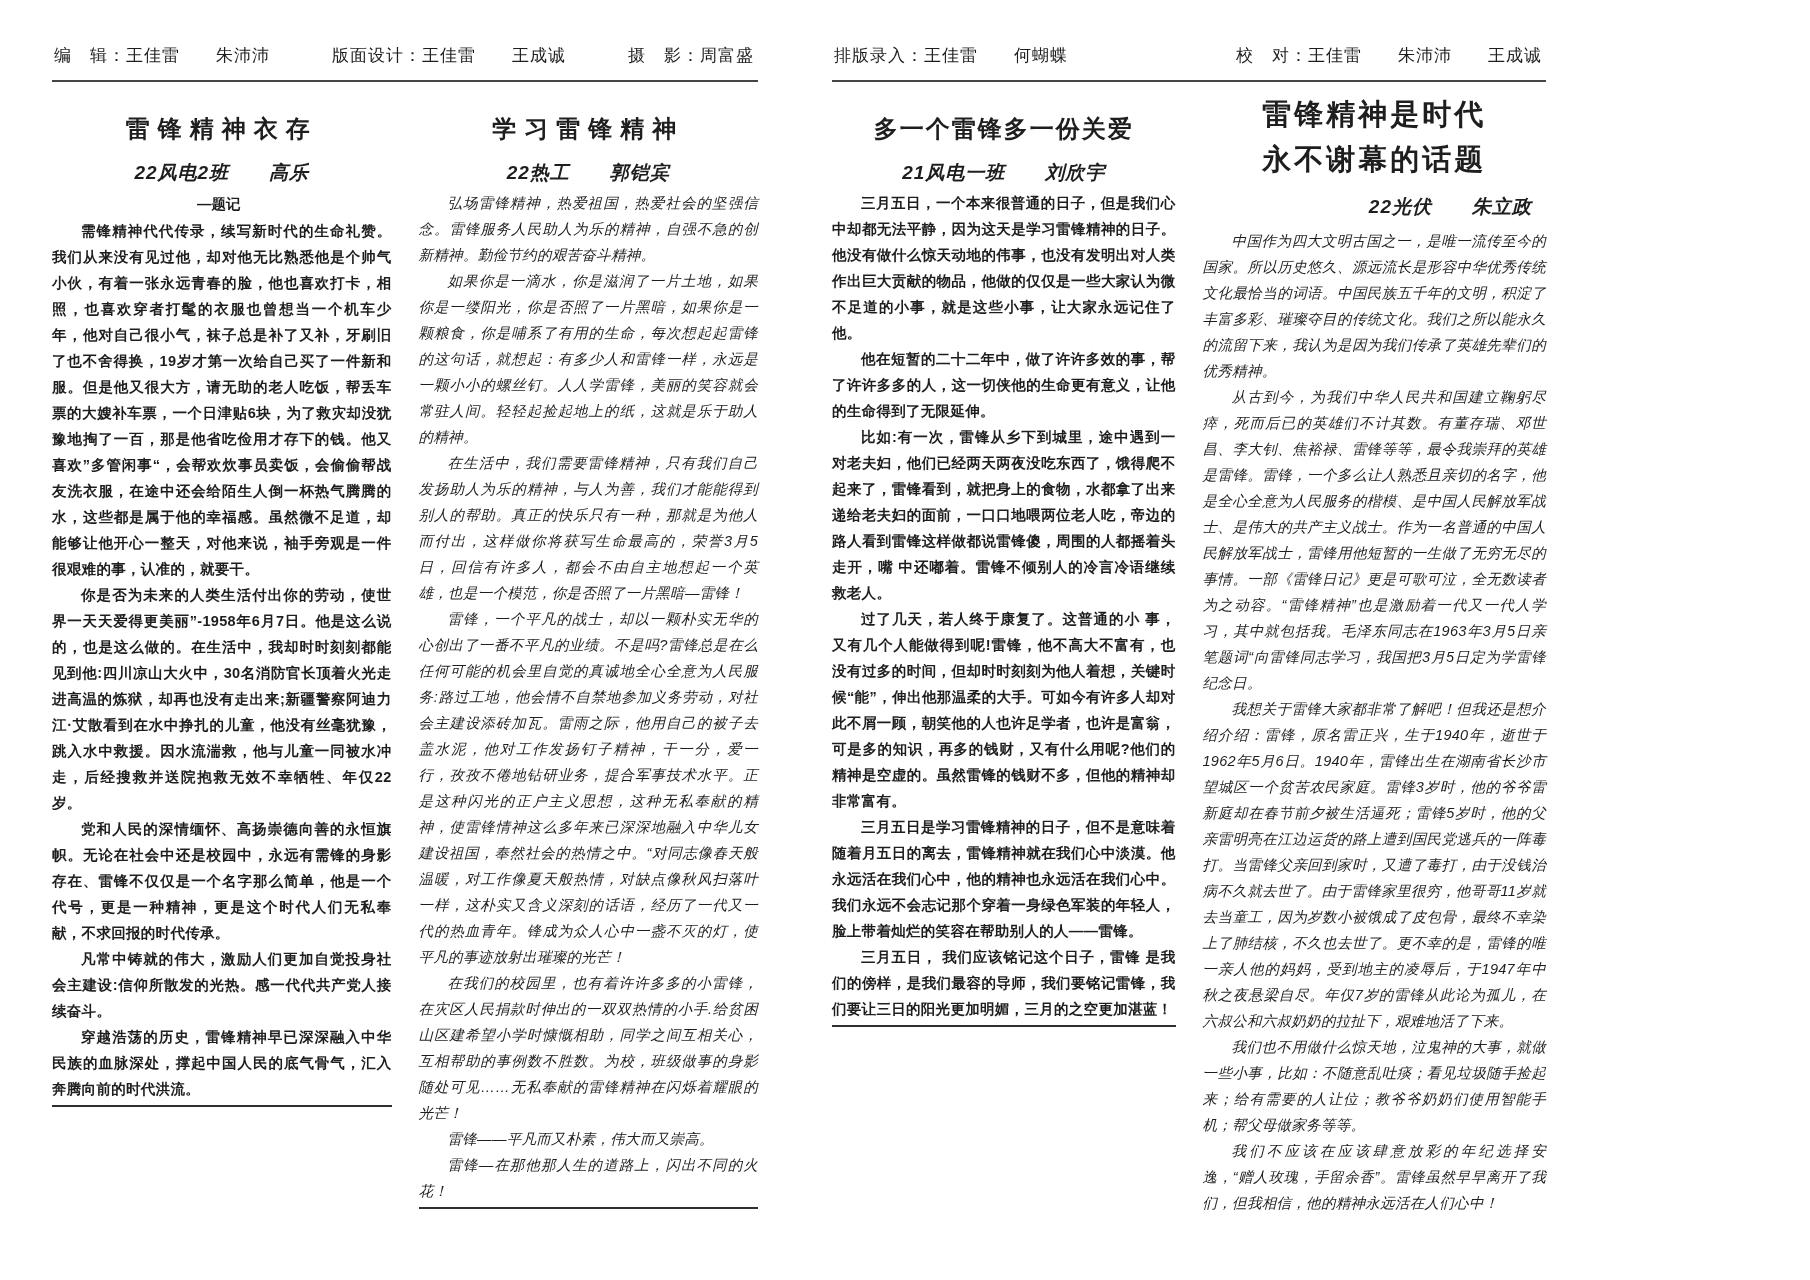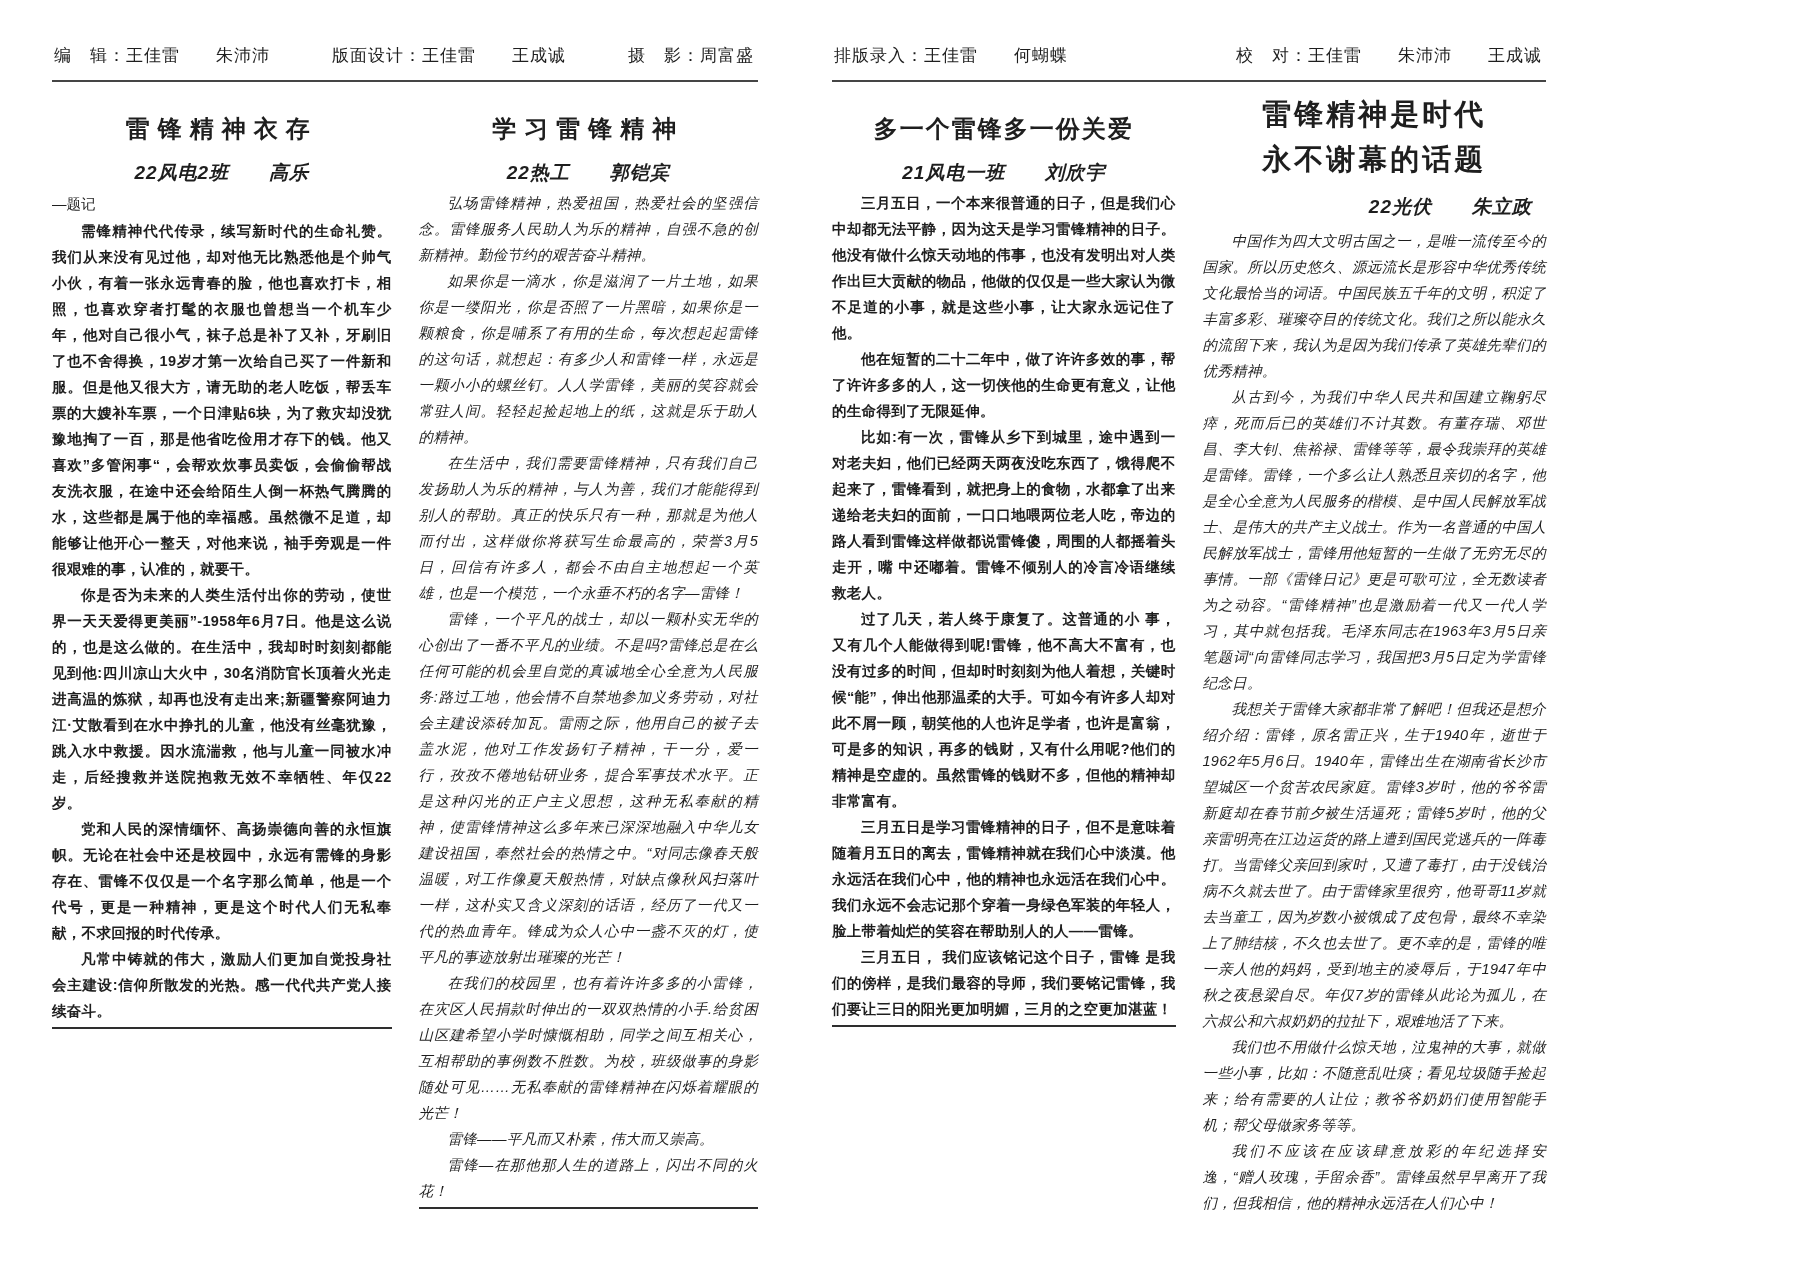--- a/index.html
+++ b/index.html
@@ -29,22 +29,22 @@
     font-weight:600;margin:12px 0 4px;letter-spacing:1px;
   }
   .two-line .byline{text-align:right;padding-right:14px;margin:4px 0 8px;}
   .paras p{
     margin:0;text-indent:2em;text-align:justify;
     font-size:14.5px;line-height:26px;letter-spacing:0.3px;
   }
   .upright .paras p{font-weight:600;}
   .slant .paras p{font-style:italic;font-weight:500;}
   .epigraph{
-    text-align:left;font-size:14.5px;line-height:28px;
-    padding-right:6px;font-weight:400;
+    text-align:center;font-size:14.5px;line-height:28px;
+    padding-right:6px;font-weight:700;
   }
   .endline{border-bottom:2px solid #2e2e2e;margin-top:3px;}
 </style>
 </head>
 <body>
 
 <div class="spread">
 
   <div class="page-left">
     <div class="pg-header">
@@ -56,31 +56,32 @@
 
       <section class="col upright wide-title">
         <h2 class="title">雷锋精神衣存</h2>
         <div class="byline">22风电2班　　高乐</div>
         <div class="epigraph">—题记</div>
         <div class="paras">
             <p>需锋精神代代传录，续写新时代的生命礼赞。我们从来没有见过他，却对他无比熟悉他是个帅气小伙，有着一张永远青春的脸，他也喜欢打卡，相照，也喜欢穿者打髦的衣服也曾想当一个机车少年，他对自己很小气，袜子总是补了又补，牙刷旧了也不舍得换，19岁才第一次给自己买了一件新和服。但是他又很大方，请无助的老人吃饭，帮丢车票的大嫂补车票，一个日津贴6块，为了救灾却没犹豫地掏了一百，那是他省吃俭用才存下的钱。他又喜欢”多管闲事“，会帮欢炊事员卖饭，会偷偷帮战友洗衣服，在途中还会给陌生人倒一杯热气腾腾的水，这些都是属于他的幸福感。虽然微不足道，却能够让他开心一整天，对他来说，袖手旁观是一件很艰难的事，认准的，就要干。</p>
             <p>你是否为未来的人类生活付出你的劳动，使世界一天天爱得更美丽”-1958年6月7日。他是这么说的，也是这么做的。在生活中，我却时时刻刻都能见到他:四川凉山大火中，30名消防官长顶着火光走进高温的炼狱，却再也没有走出来;新疆警察阿迪力江·艾散看到在水中挣扎的儿童，他没有丝毫犹豫，跳入水中救援。因水流湍救，他与儿童一同被水冲走，后经搜救并送院抱救无效不幸牺牲、年仅22岁。</p>
             <p>党和人民的深情缅怀、高扬崇德向善的永恒旗帜。无论在社会中还是校园中，永远有需锋的身影存在、雷锋不仅仅是一个名字那么简单，他是一个代号，更是一种精神，更是这个时代人们无私奉献，不求回报的时代传承。</p>
             <p>凡常中铸就的伟大，激励人们更加自觉投身社会主建设:信仰所散发的光热。感一代代共产党人接续奋斗。</p>
+            <p>穿越浩荡的历史，雷锋精神早已深深融入中华民族的血脉深处，撑起中国人民的底气骨气，汇入奔腾向前的时代洪流。</p>
           </div>
         <div class="endline"></div>
       </section>
 
       <section class="col slant wide-title">
         <h2 class="title">学习雷锋精神</h2>
         <div class="byline">22热工　　郭铠宾</div>
         <div class="paras">
             <p>弘场雷锋精神，热爱祖国，热爱社会的坚强信念。雷锋服务人民助人为乐的精神，自强不急的创新精神。勤俭节约的艰苦奋斗精神。</p>
             <p>如果你是一滴水，你是滋润了一片土地，如果你是一缕阳光，你是否照了一片黑暗，如果你是一颗粮食，你是哺系了有用的生命，每次想起起雷锋的这句话，就想起：有多少人和雷锋一样，永远是一颗小小的螺丝钉。人人学雷锋，美丽的笑容就会常驻人间。轻轻起捡起地上的纸，这就是乐于助人的精神。</p>
-            <p>在生活中，我们需要雷锋精神，只有我们自己发扬助人为乐的精神，与人为善，我们才能能得到别人的帮助。真正的快乐只有一种，那就是为他人而付出，这样做你将获写生命最高的，荣誉3月5日，回信有许多人，都会不由自主地想起一个英雄，也是一个模范，一个永垂不朽的名字—雷锋！</p>
+            <p>在生活中，我们需要雷锋精神，只有我们自己发扬助人为乐的精神，与人为善，我们才能能得到别人的帮助。真正的快乐只有一种，那就是为他人而付出，这样做你将获写生命最高的，荣誉3月5日，回信有许多人，都会不由自主地想起一个英雄，也是一个模范，你是否照了一片黑暗—雷锋！</p>
             <p>雷锋，一个平凡的战士，却以一颗朴实无华的心创出了一番不平凡的业绩。不是吗?雷锋总是在么任何可能的机会里自觉的真诚地全心全意为人民服务:路过工地，他会情不自禁地参加义务劳动，对社会主建设添砖加瓦。雷雨之际，他用自己的被子去盖水泥，他对工作发扬钉子精神，干一分，爱一行，孜孜不倦地钻研业务，提合军事技术水平。正是这种闪光的正户主义思想，这种无私奉献的精神，使雷锋情神这么多年来已深深地融入中华儿女建设祖国，奉然社会的热情之中。“对同志像春天般温暖，对工作像夏天般热情，对缺点像秋风扫落叶一样，这朴实又含义深刻的话语，经历了一代又一代的热血青年。锋成为众人心中一盏不灭的灯，使平凡的事迹放射出璀璨的光芒！</p>
             <p>在我们的校园里，也有着许许多多的小雷锋，在灾区人民捐款时伸出的一双双热情的小手.给贫困山区建希望小学时慷慨相助，同学之间互相关心，互相帮助的事例数不胜数。为校，班级做事的身影随处可见……无私奉献的雷锋精神在闪烁着耀眼的光芒！</p>
             <p>雷锋——平凡而又朴素，伟大而又崇高。</p>
             <p>雷锋—在那他那人生的道路上，闪出不同的火花！</p>
           </div>
         <div class="endline"></div>
       </section>
 
     </div>
   </div>

